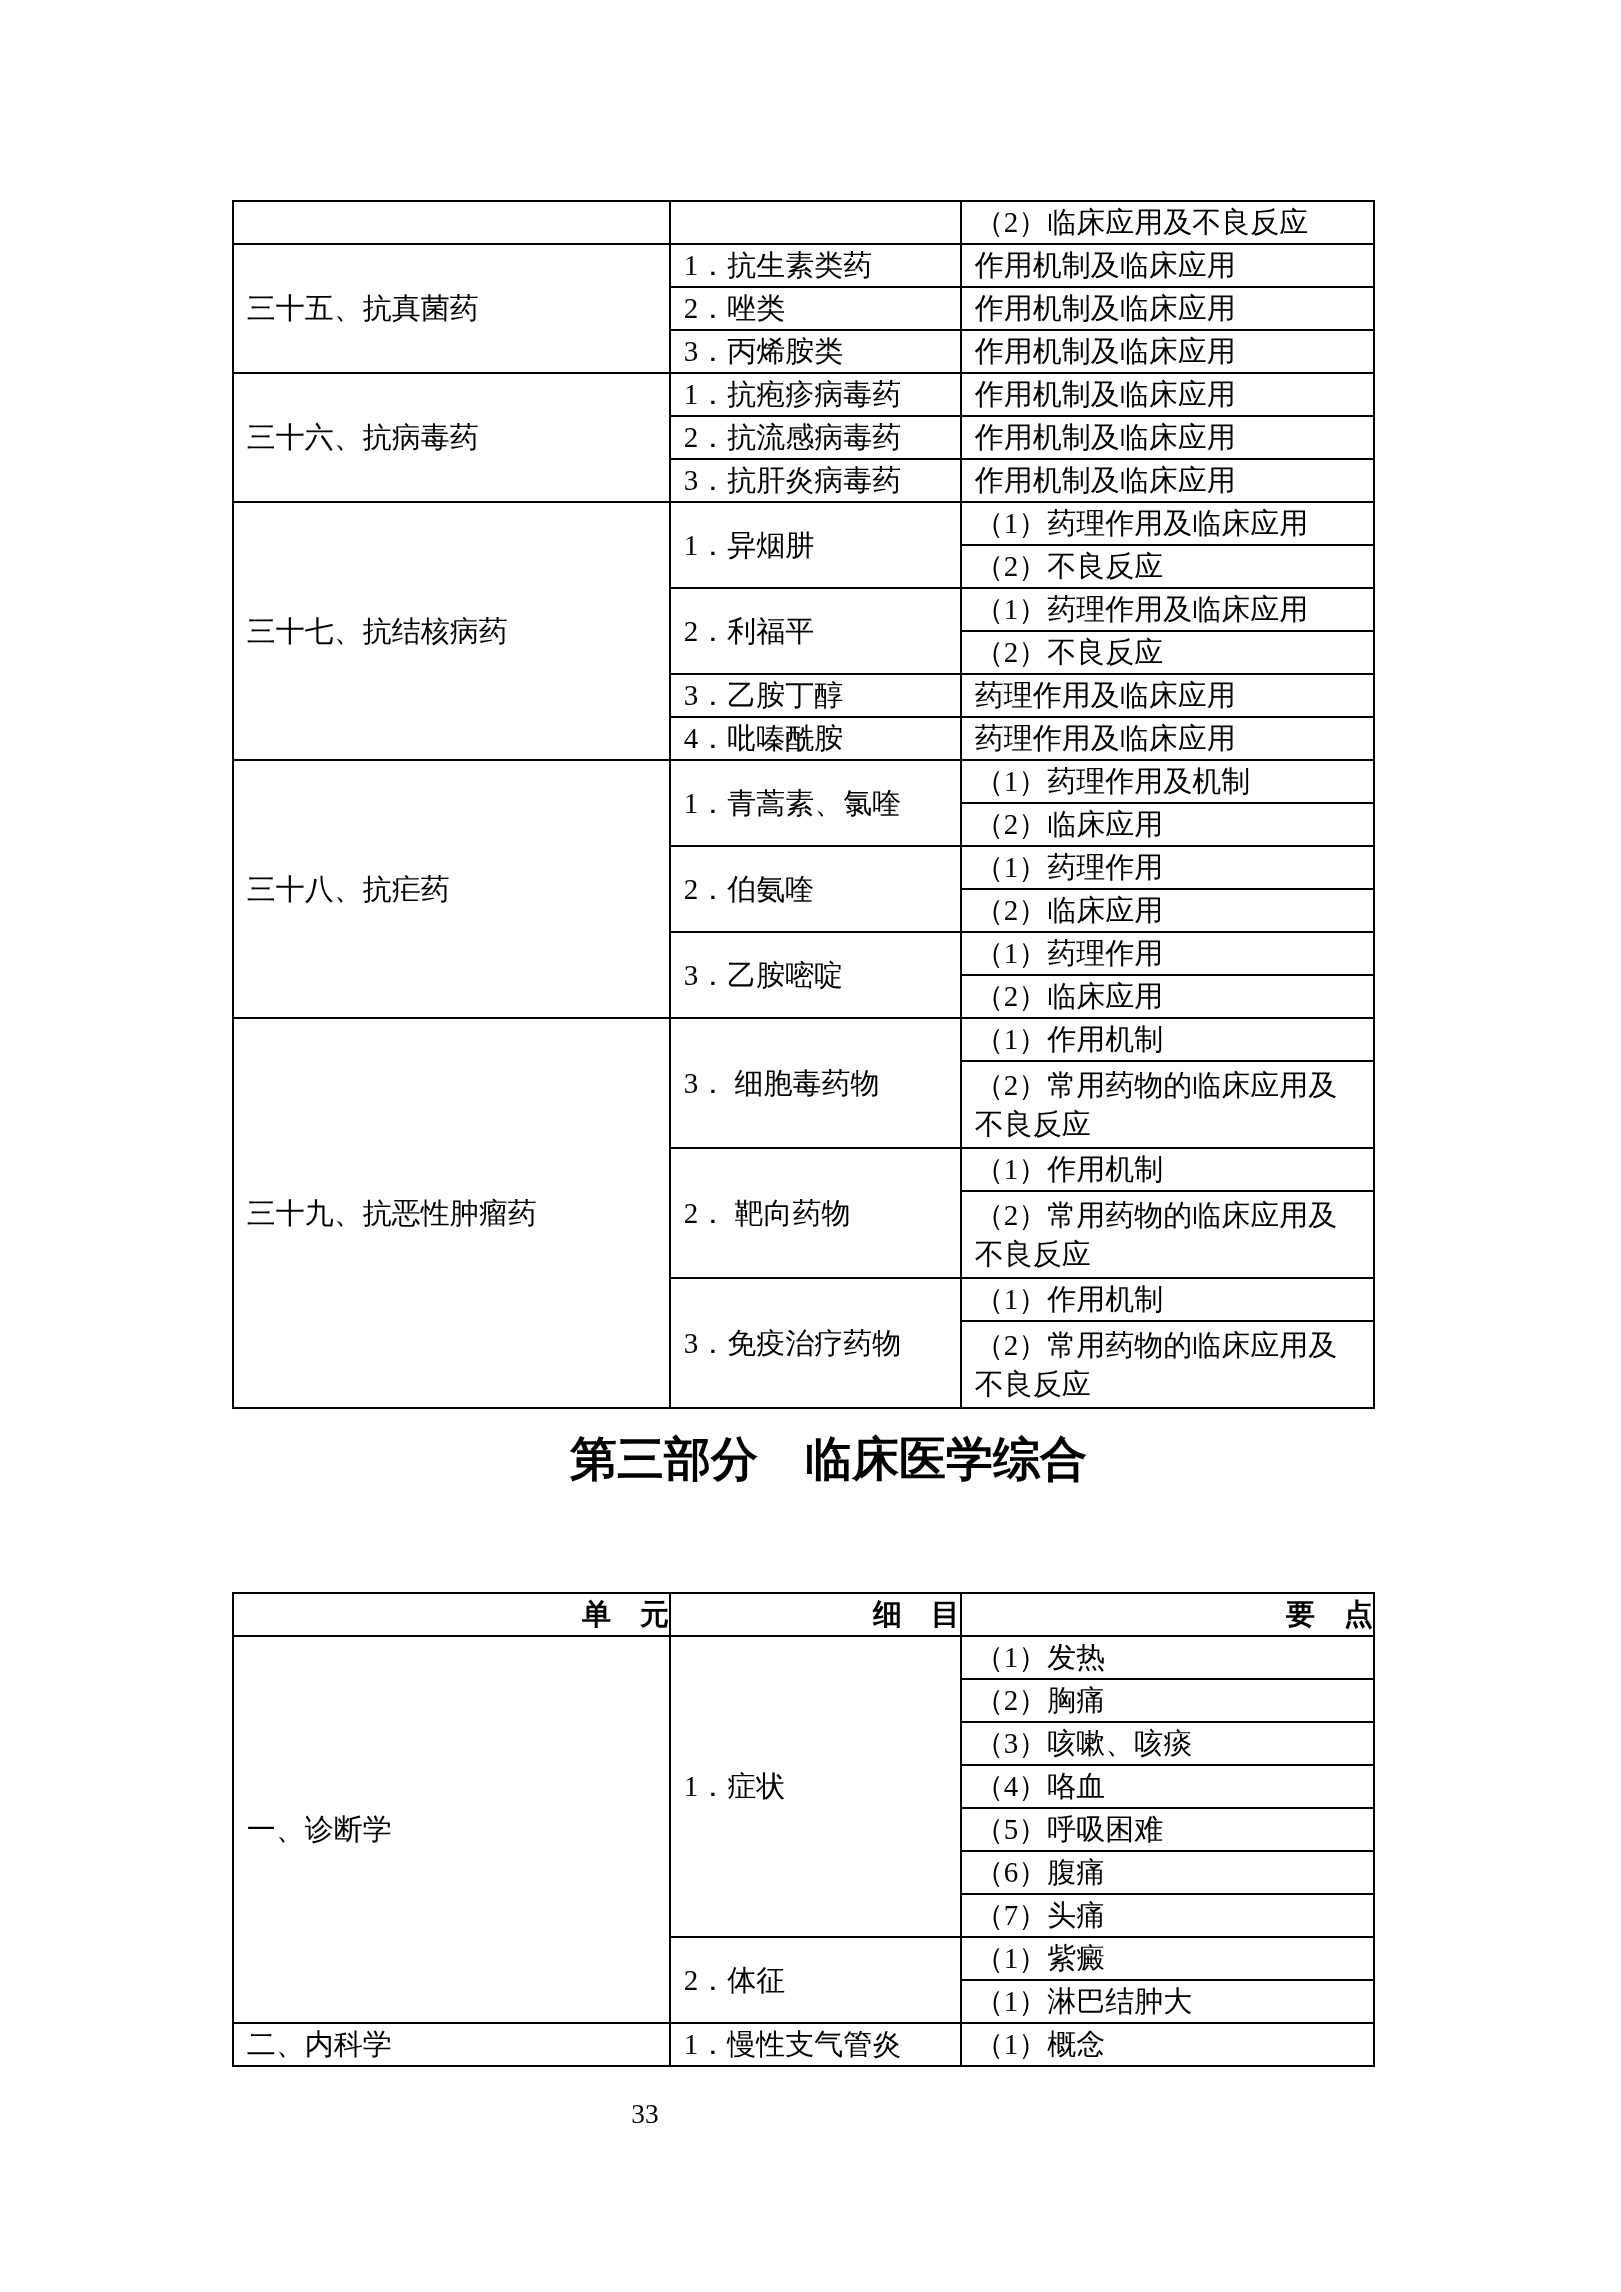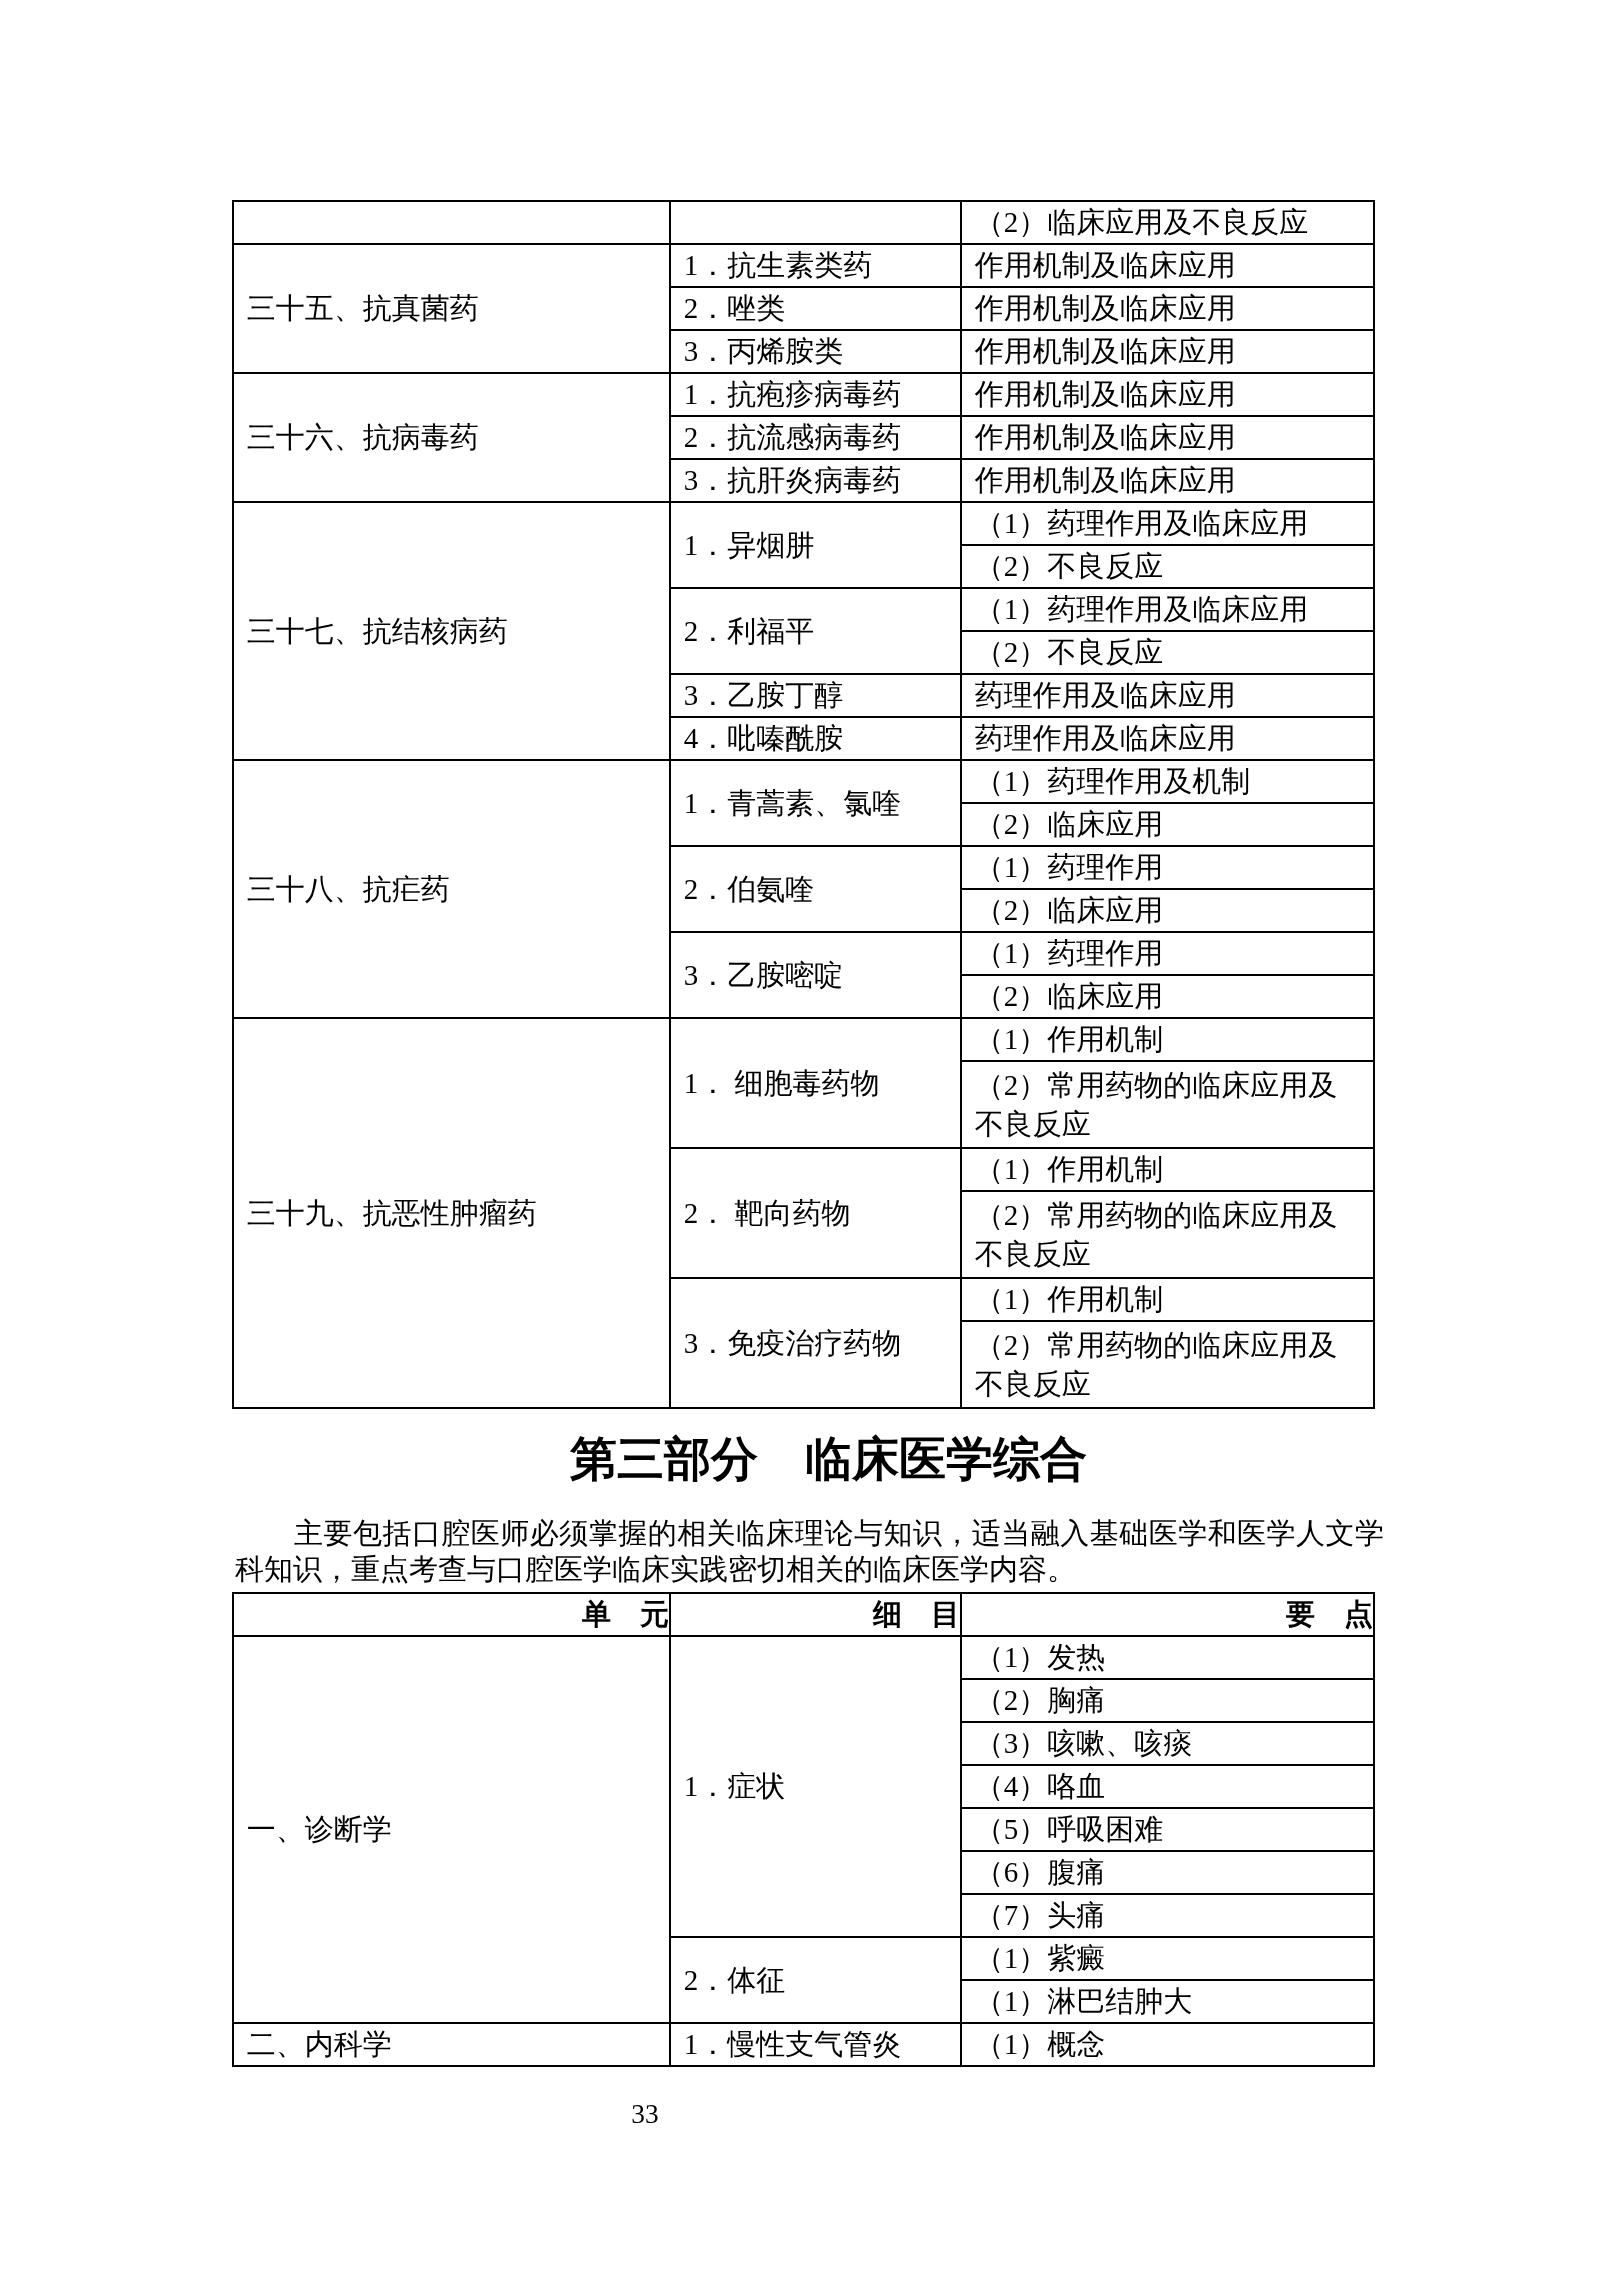--- a/index.html
+++ b/index.html
@@ -137,21 +137,21 @@
         </tr>
         <tr class="h1">
           <td rowspan="2">3．乙胺嘧啶</td>
           <td>（1）药理作用</td>
         </tr>
         <tr class="h1">
           <td>（2）临床应用</td>
         </tr>
         <tr class="h1 grp">
           <td rowspan="6">三十九、抗恶性肿瘤药</td>
-          <td rowspan="2">1． 细胞毒药物</td>
+          <td rowspan="2">3． 细胞毒药物</td>
           <td>（1）作用机制</td>
         </tr>
         <tr class="h2">
           <td>（2）常用药物的临床应用及不良反应</td>
         </tr>
         <tr class="h1">
           <td rowspan="2">2． 靶向药物</td>
           <td>（1）作用机制</td>
         </tr>
         <tr class="h2">
@@ -162,21 +162,20 @@
           <td>（1）作用机制</td>
         </tr>
         <tr class="h2">
           <td>（2）常用药物的临床应用及不良反应</td>
         </tr>
       </tbody>
   </table>
 
   <div class="section-title">第三部分　临床医学综合</div>
 
-  <div class="intro">主要包括口腔医师必须掌握的相关临床理论与知识，适当融入基础医学和医学人文学科知识，重点考查与口腔医学临床实践密切相关的临床医学内容。</div>
 
   <table class="grid" id="clin-table">
     <colgroup>
       <col style="width:437px">
         <col style="width:291px">
         <col style="width:413px">
     </colgroup>
     <tbody id="clin-body">
         <tr class="h1">
           <th>单　元</th>

